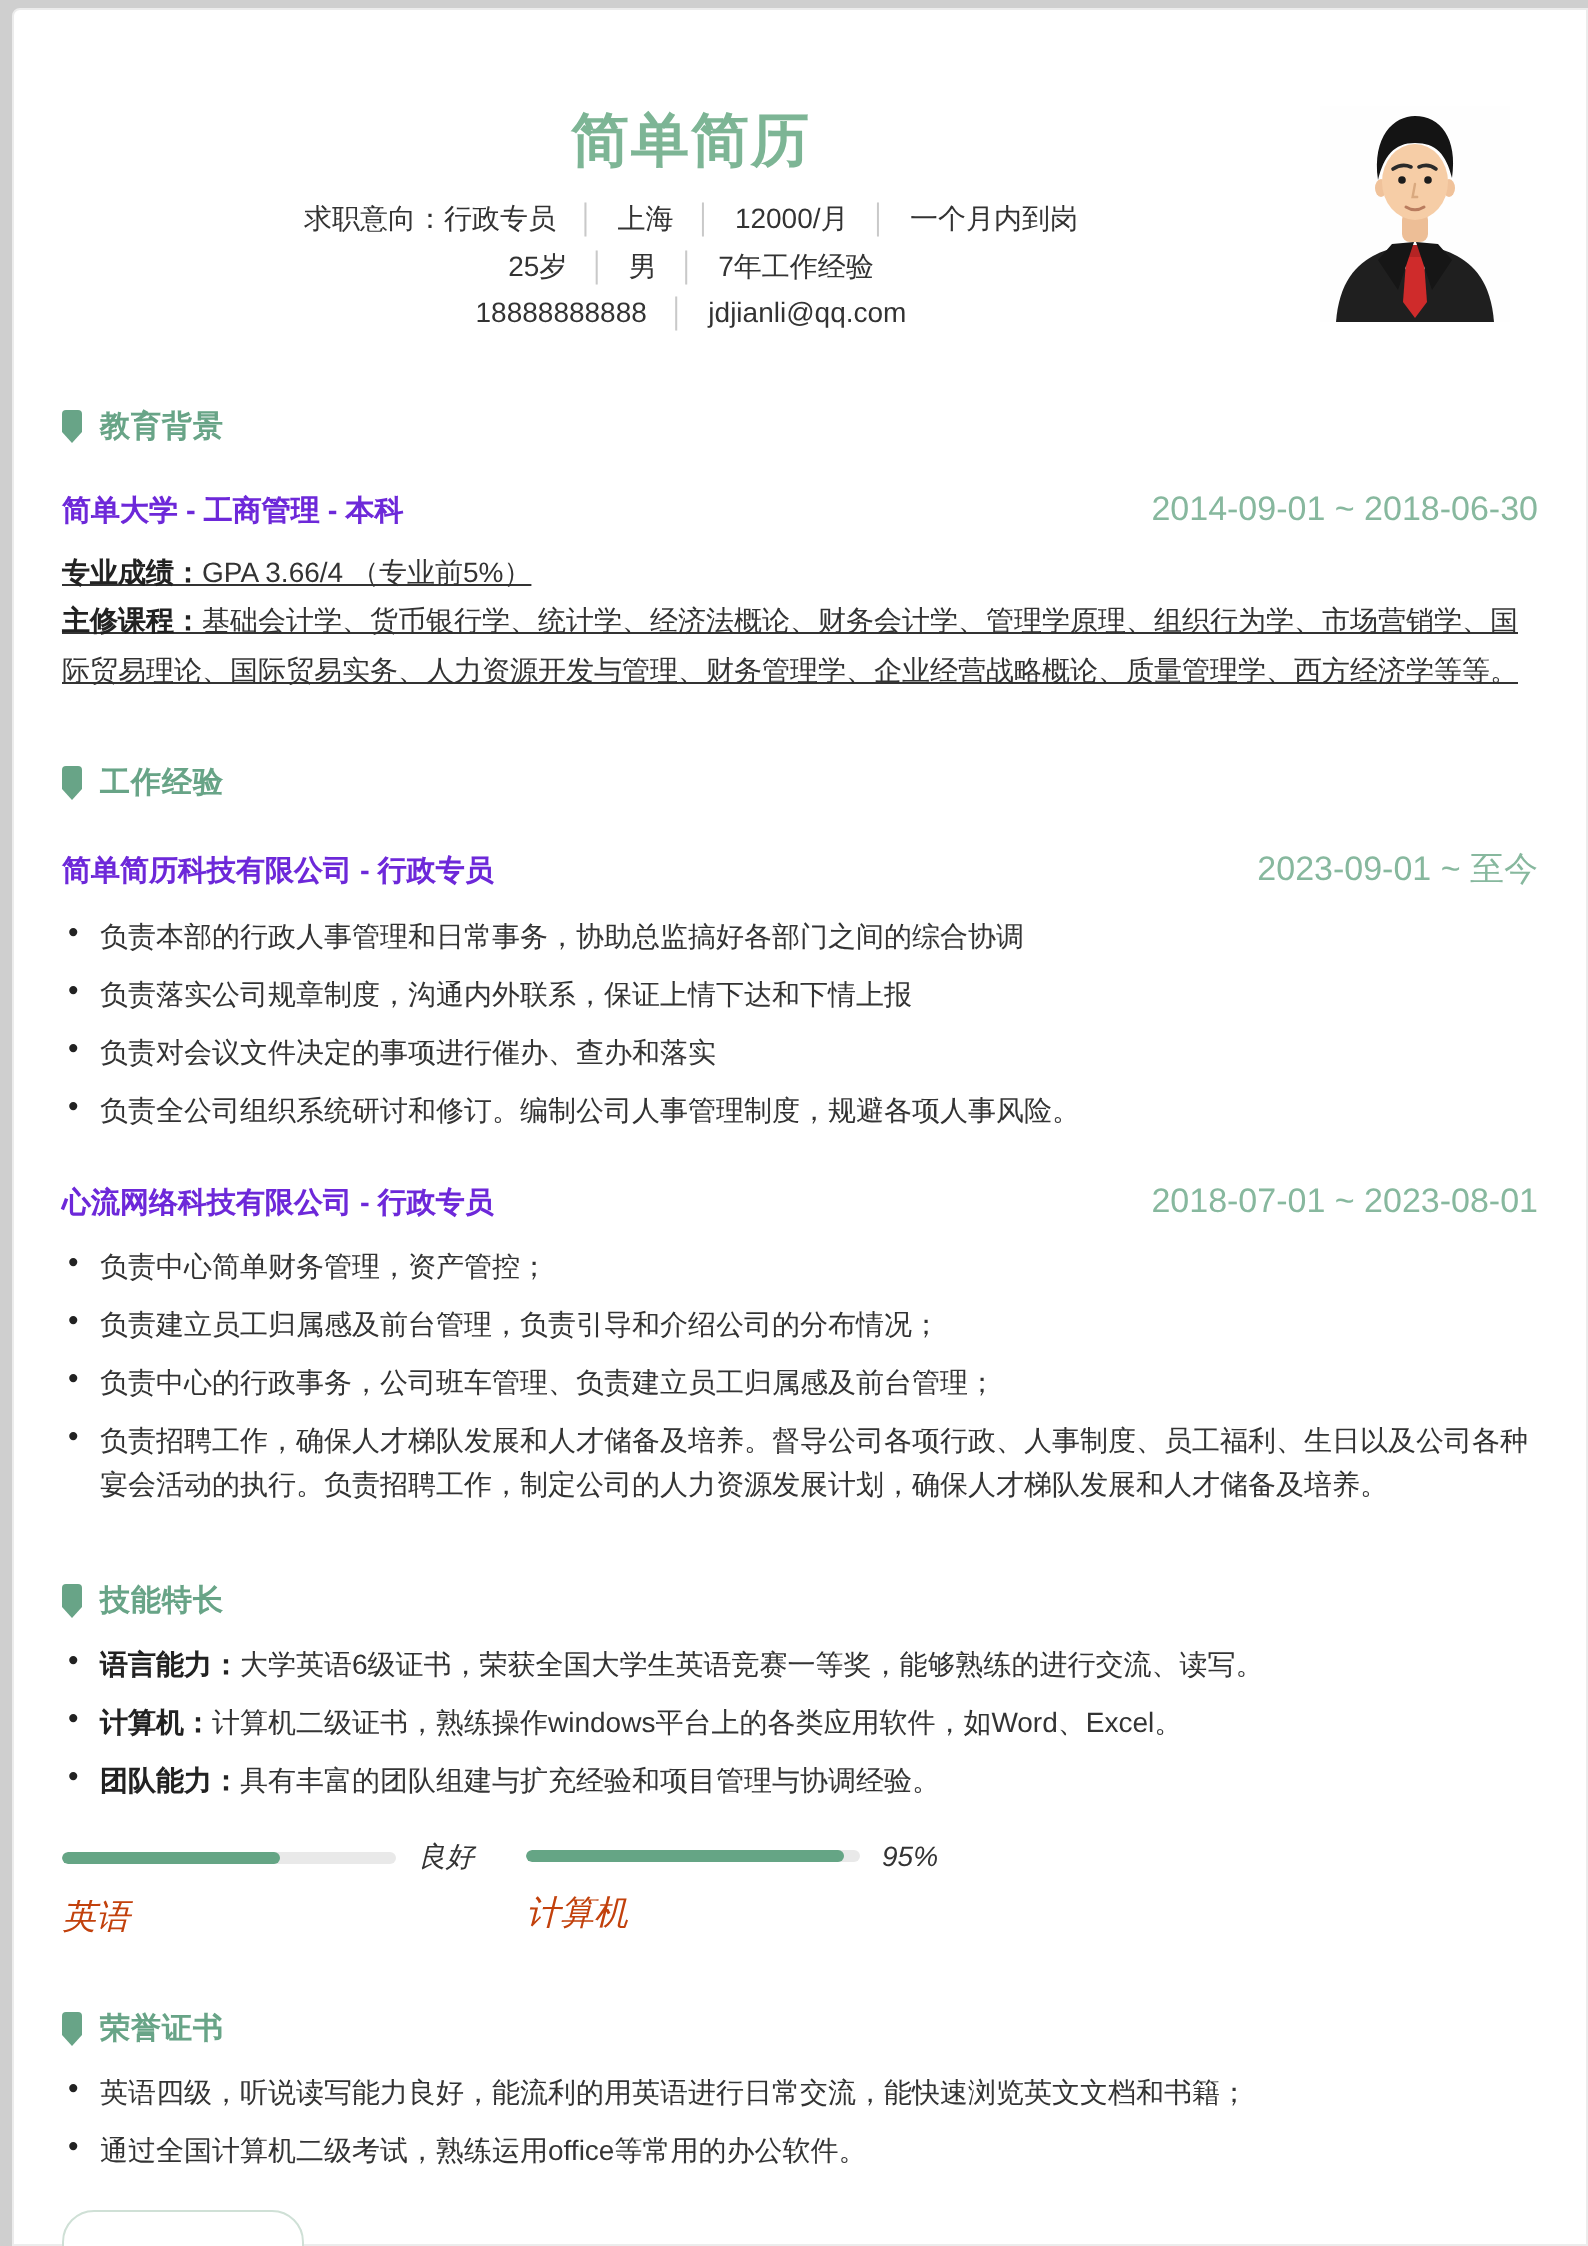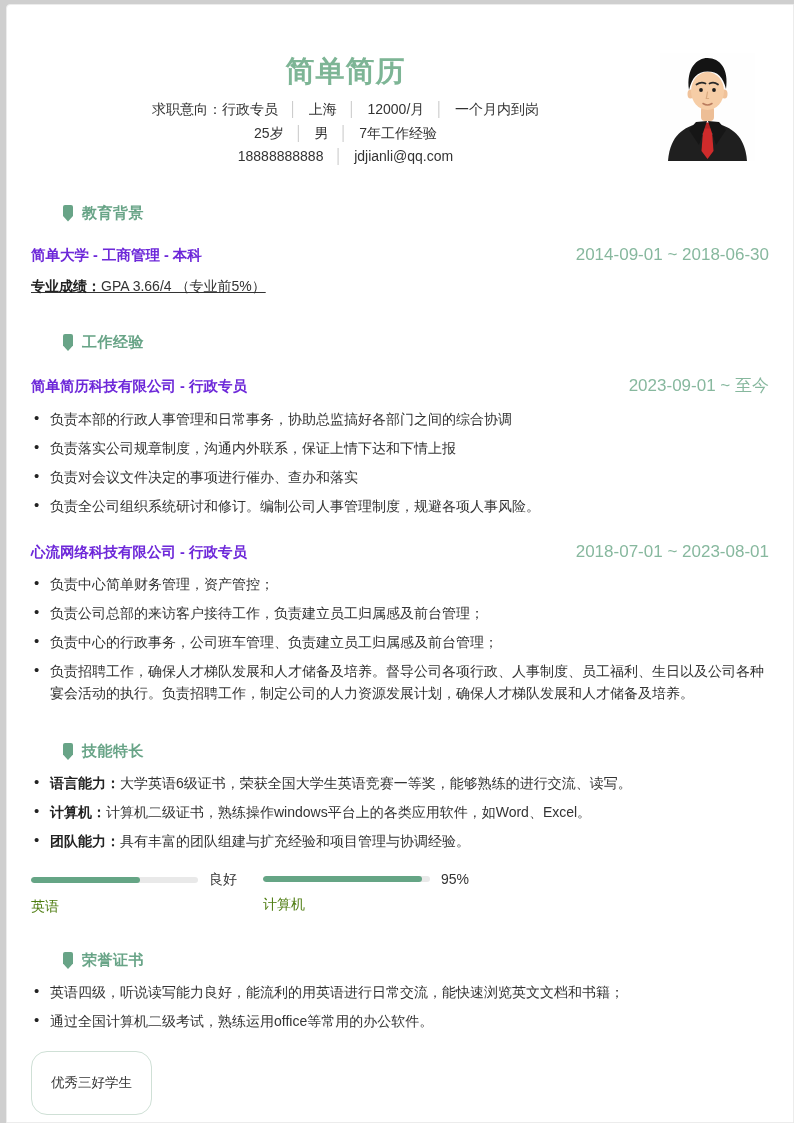--- a/index.html
+++ b/index.html
@@ -27,21 +27,21 @@
     line-height:36px; margin-bottom:9px; letter-spacing:1px;
   }
   .info-line { font-size:14px; color:#333; line-height:23.5px; }
   .info-line .sep { color:#c9c9c9; margin:0 11px; font-weight:400; }
   .photo {
     width:95px; height:108px; margin-right:14px; margin-top:2px;
     overflow:hidden; background:#fefefe; flex:0 0 auto;
   }
   
   .section { margin-top:35px; }
-  .sec-header { display:flex; align-items:center;margin-left:32px; }
+  .sec-header { display:flex; align-items:center; }
   .sec-icon {
     width:10px; height:17px; background:#68a487;
     clip-path:polygon(0 0, 100% 0, 100% 68%, 50% 100%, 0 68%);
     border-radius:2px 2px 0 0;
     margin-right:9px; flex:0 0 auto;
   }
   .sec-title { font-size:15px; font-weight:700; color:#68a487; letter-spacing:0.5px; }
   
   .entry-row { display:flex; justify-content:space-between; align-items:baseline; margin-top:22px; }
   .entry-title { font-size:14.5px; font-weight:700; color:#6d28d9; }
@@ -56,30 +56,30 @@
     position:relative; padding:3.5px 0 3.5px 19px;
     font-size:14px; line-height:22px; color:#333;
   }
   ul.bullets li::before {
     content:"•"; position:absolute; left:3px; top:2.5px;
     font-size:15px; color:#222;
   }
   ul.bullets strong { color:#222; }
   .job { margin-top:2px; }
   
-  .bars-row { display:flex; margin-top:16px; }
+  .bars-row { display:flex; margin-top:16px;font-style:italic; }
   .skill-col { width:218px; margin-right:14px; }
   .bar-line { display:flex; align-items:center; }
   .track {
     width:167px; height:6px; border-radius:3px;
     background:#e9e9e9; overflow:hidden; flex:0 0 auto;
   }
   .fill { height:6px; border-radius:3px; background:#65a585; }
   .bar-label { font-size:14px; color:#333; margin-left:11px; white-space:nowrap; }
-  .bar-name { font-size:14px; color:#4d7c0f; margin-top:9px; }
+  .bar-name { font-size:17px; color:#c2410c; margin-top:9px; }
   
   .tag {
     display:inline-block; margin-top:16px;
     padding:22px 19px; font-size:13.5px; color:#333;
     border:1px solid #cfe0d6; border-radius:16px; background:#fff;
   }
 </style>
 </head>
 <body>
 
@@ -120,20 +120,21 @@
     <div class="sec-header">
       <span class="sec-icon"></span>
       <span class="sec-title">教育背景</span>
     </div>
     <div class="entry-row">
       <span class="entry-title">简单大学 - 工商管理 - 本科</span>
       <span class="entry-date">2014-09-01 ~ 2018-06-30</span>
     </div>
     <div class="details">
         <div><strong>专业成绩：</strong><span>GPA 3.66/4 （专业前5%）</span></div>
+        <div><strong>主修课程：</strong><span>基础会计学、货币银行学、统计学、经济法概论、财务会计学、管理学原理、组织行为学、市场营销学、国际贸易理论、国际贸易实务、人力资源开发与管理、财务管理学、企业经营战略概论、质量管理学、西方经济学等等。</span></div>
       </div>
   </div>
 
   <div class="section">
     <div class="sec-header">
       <span class="sec-icon"></span>
       <span class="sec-title">工作经验</span>
     </div>
 
     <div class="job">
@@ -149,21 +150,21 @@
         </ul>
     </div>
 
     <div class="job">
       <div class="entry-row">
         <span class="entry-title">心流网络科技有限公司 - 行政专员</span>
         <span class="entry-date">2018-07-01 ~ 2023-08-01</span>
       </div>
       <ul class="bullets">
           <li>负责中心简单财务管理，资产管控；</li>
-          <li>负责公司总部的来访客户接待工作，负责建立员工归属感及前台管理；</li>
+          <li>负责建立员工归属感及前台管理，负责引导和介绍公司的分布情况；</li>
           <li>负责中心的行政事务，公司班车管理、负责建立员工归属感及前台管理；</li>
           <li>负责招聘工作，确保人才梯队发展和人才储备及培养。督导公司各项行政、人事制度、员工福利、生日以及公司各种宴会活动的执行。负责招聘工作，制定公司的人力资源发展计划，确保人才梯队发展和人才储备及培养。</li>
         </ul>
     </div>
   </div>
 
   <div class="section">
     <div class="sec-header">
       <span class="sec-icon"></span>
       <span class="sec-title">技能特长</span>

